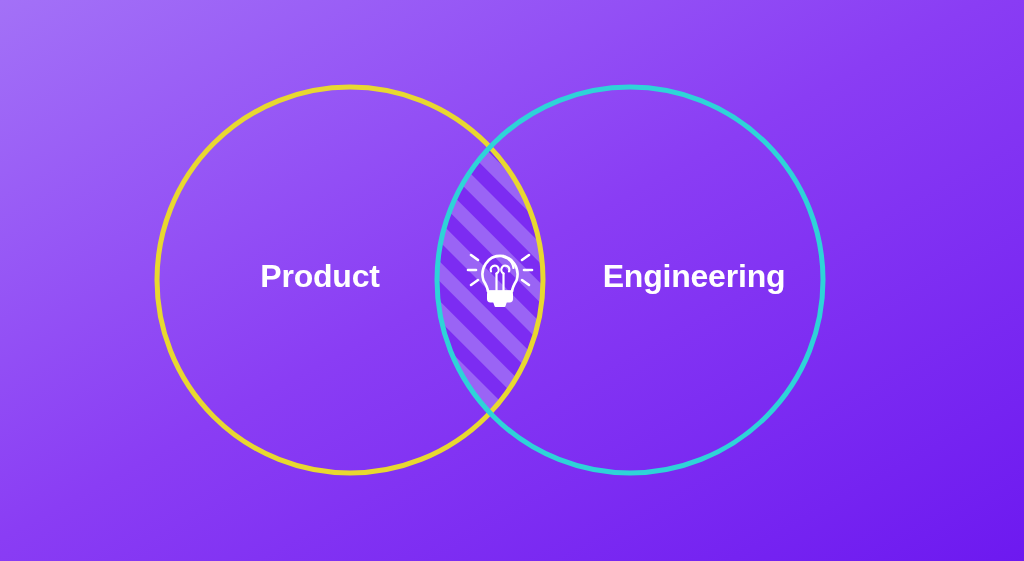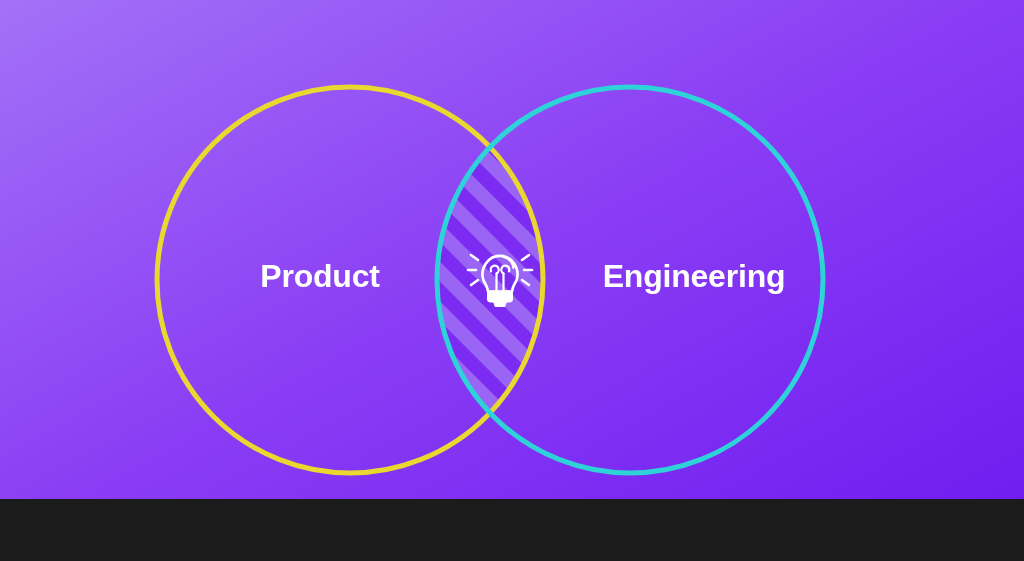--- a/index.html
+++ b/index.html
@@ -4,21 +4,21 @@
 <title>Venn Diagram</title>
 <style>
   html, body {
     margin: 0;
     padding: 0;
     background: #1b1b1b;
   }
   #stage {
     position: relative;
     width: 1024px;
-    height: 499px;
+    height: 561px;
     overflow: hidden;
     font-family: "Liberation Sans", sans-serif;
     user-select: none;
   }
   #venn-svg {
     display: block;
     width: 1024px;
     height: 561px;
   }
   .venn-label {

